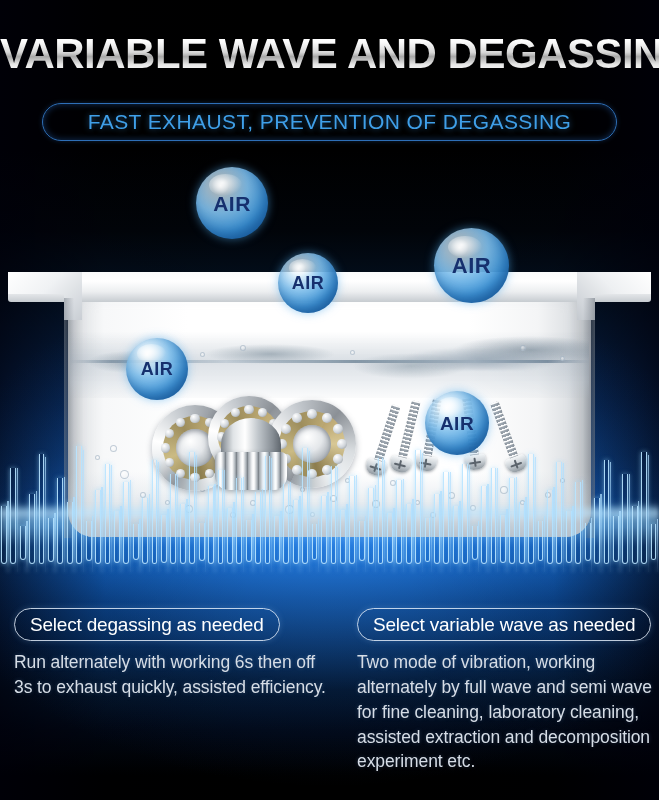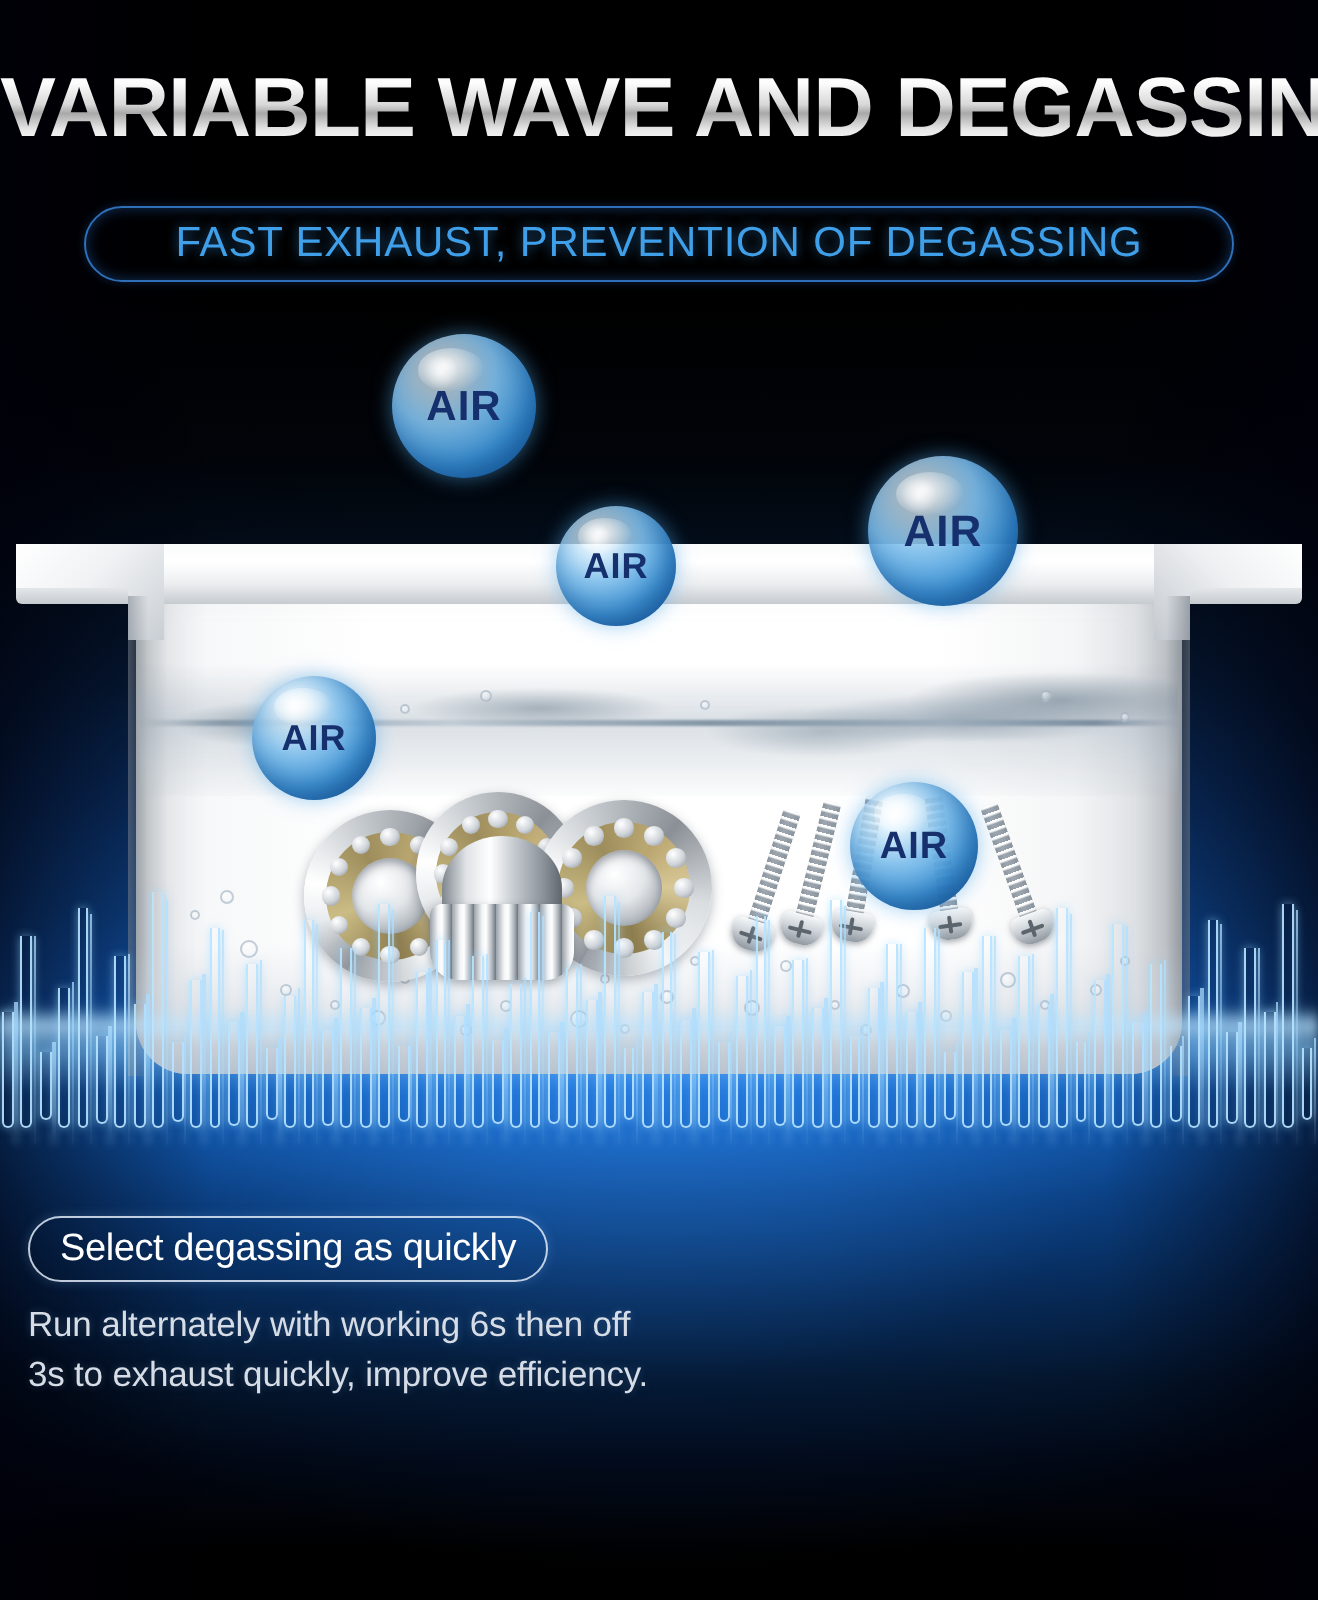--- a/index.html
+++ b/index.html
@@ -591,19 +591,25 @@
         <div class="tick" style="left: 638.1px; bottom: 40px; height: 71.3px;"></div>
         <div class="u" style="left: 641.171px; width: 5.83686px; height: 112px; bottom: 47.56px;"></div>
         <div class="tick" style="left: 647.515px; bottom: 40px; height: 117.2px;"></div>
         <div class="u" style="left: 650.586px; width: 5.83686px; height: 36px; bottom: 51.52px;"></div>
         <div class="tick" style="left: 656.929px; bottom: 40px; height: 52.6px;"></div>
       </div>
   </div>
 
   <div class="cap cap-left">
     <div class="cap-pill">
-      <span class="cap-pill-text">Select degassing as quickly</span>
+      <span class="cap-pill-text">Select degassing as needed</span>
     </div>
-    <div class="cap-body">Run alternately with working 6s then off 3s to exhaust quickly, improve efficiency.</div>
-  </div>
-
+    <div class="cap-body">Run alternately with working 6s then off 3s to exhaust quickly, assisted efficiency.</div>
+  </div>
+
+  <div class="cap cap-right">
+    <div class="cap-pill">
+      <span class="cap-pill-text">Select variable wave as needed</span>
+    </div>
+    <div class="cap-body">Two mode of vibration, working alternately by full wave and semi wave for fine cleaning, laboratory cleaning, assisted extraction and decomposition experiment etc.</div>
+  </div>
 
 </div>
 
 </body></html>

